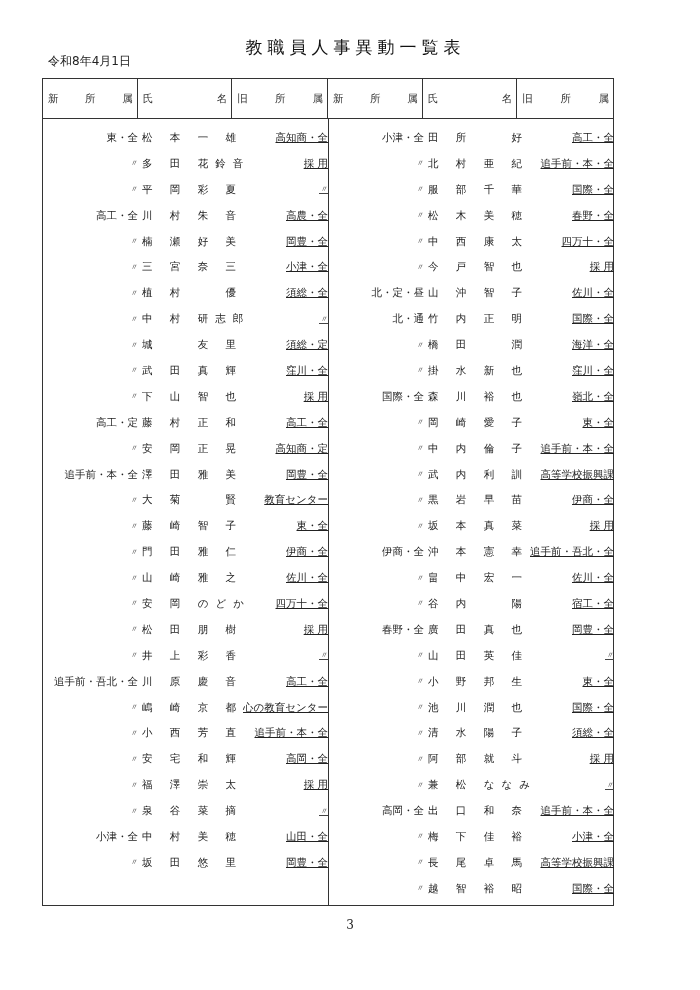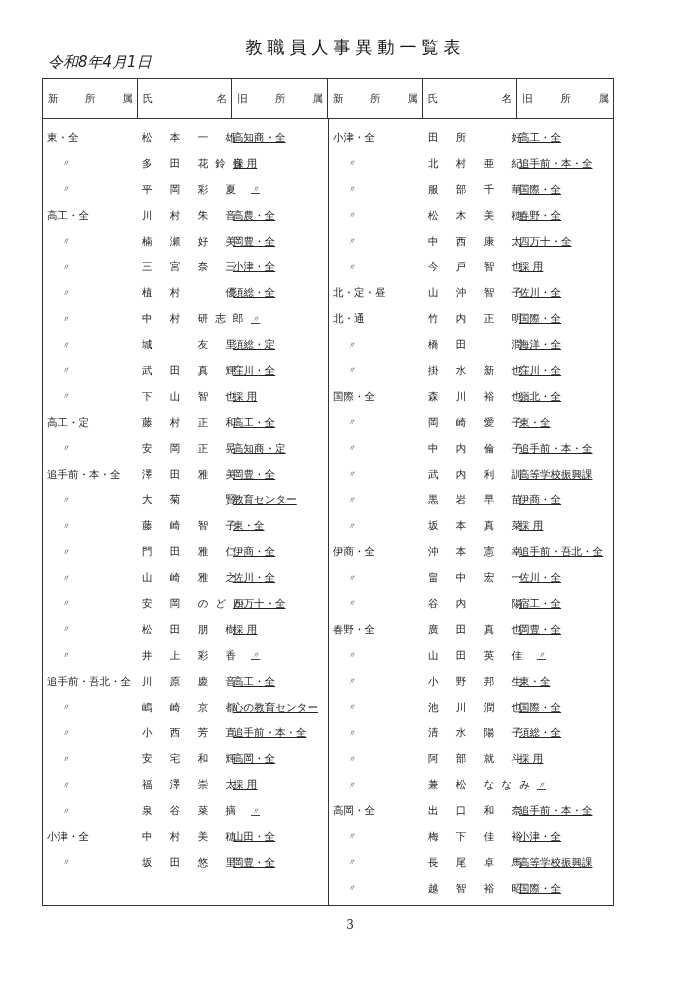--- a/index.html
+++ b/index.html
@@ -1,36 +1,36 @@
 <!DOCTYPE html>
 <html><head>
 <meta charset="utf-8">
 <style>
   html, body { margin: 0; padding: 0; background: #ffffff; }
   body { width: 700px; height: 990px; position: relative; overflow: hidden;
          font-family: "DejaVu Sans", sans-serif; color: #222; }
   .title { position: absolute; left: 0; width: 700px; top: 36px; text-align: center;
            font-family: "DejaVu Serif", serif; font-size: 17px; letter-spacing: 5px; color: #111; padding-left: 11px; box-sizing: border-box; }
-  .date { position: absolute; left: 48px; top: 53px; font-size: 15px; color: #222; font-style: italic; }
+  .date { position: absolute; left: 48px; top: 53px; font-size: 12px; color: #222; }
   .table { position: absolute; left: 42px; top: 78px; width: 572px; height: 828px;
            border: 1px solid #333; box-sizing: border-box; }
   .header { position: absolute; left: 0; top: 0; width: 570px; height: 39px;
             border-bottom: 1px solid #333; display: flex; }
   .hcell { height: 39px; border-right: 1px solid #333; box-sizing: border-box;
            display: flex; justify-content: space-between; align-items: center;
            padding: 0 4px 0 5px; font-size: 10.5px; color: #333; }
   .hcell:last-child { border-right: none; }
   .hcell.w1 { width: 95px; }
   .hcell.w2 { width: 95px; }
   .hcell.w3 { width: 96px; }
   .center-line { position: absolute; left: 285px; top: 39px; width: 1px; height: 788px; background: #333; }
   .half { position: absolute; top: 46px; width: 285px; }
   .half.left { left: 0; }
   .half.right { left: 286px; }
-  .row { height: 25.9px; display: flex; align-items: center; font-size: 10.5px; color: #222; }
+  .row { height: 25.9px; display: flex; align-items: center; font-size: 10.5px; color: #222; text-align: right; }
   .c1 { width: 95px; padding-left: 4px; box-sizing: border-box; white-space: nowrap; }
   .c1.ditto { padding-left: 18px; font-style: italic; font-size: 9px; color: #444; }
   .c2 { width: 95px; padding-left: 4px; padding-right: 6px; box-sizing: border-box; white-space: nowrap; letter-spacing: 7px; }
   .c3 { width: 95px; padding-left: 0px; box-sizing: border-box; white-space: nowrap; font-size: 10.5px; text-decoration: underline; }
   .c3.ditto { padding-left: 18px; font-style: italic; font-size: 9px; color: #444; }
   .pagenum { position: absolute; left: 0; width: 700px; top: 918px; text-align: center;
              font-family: "DejaVu Serif", serif; font-size: 12px; color: #222; }
 </style>
 </head>
 <body>

